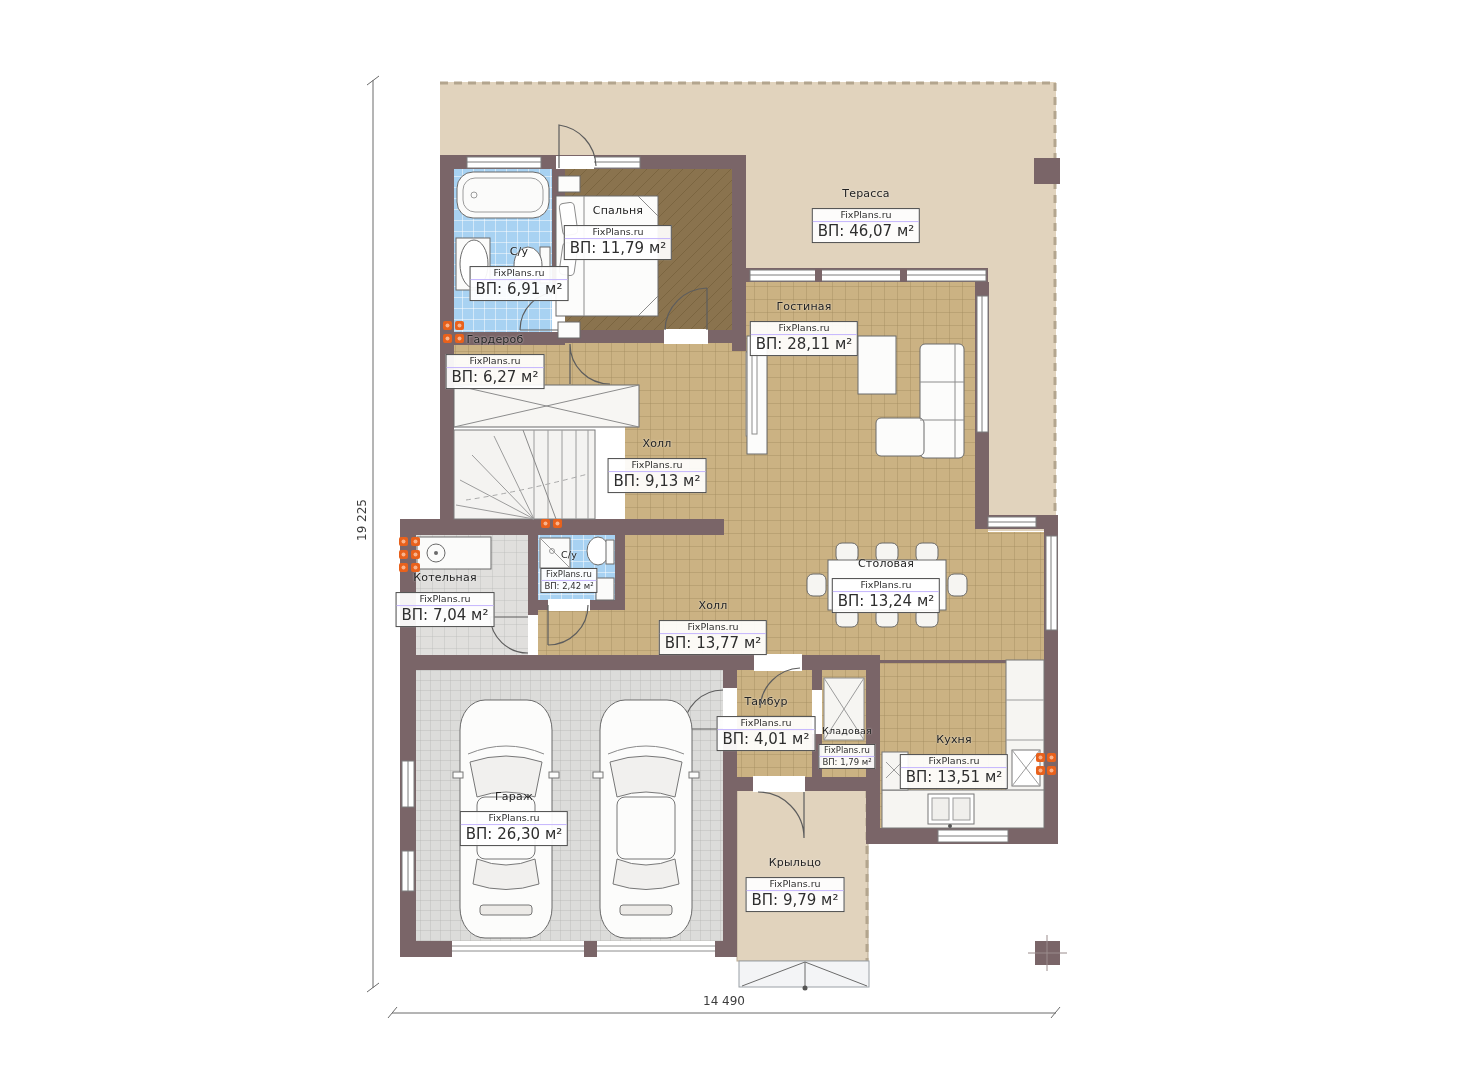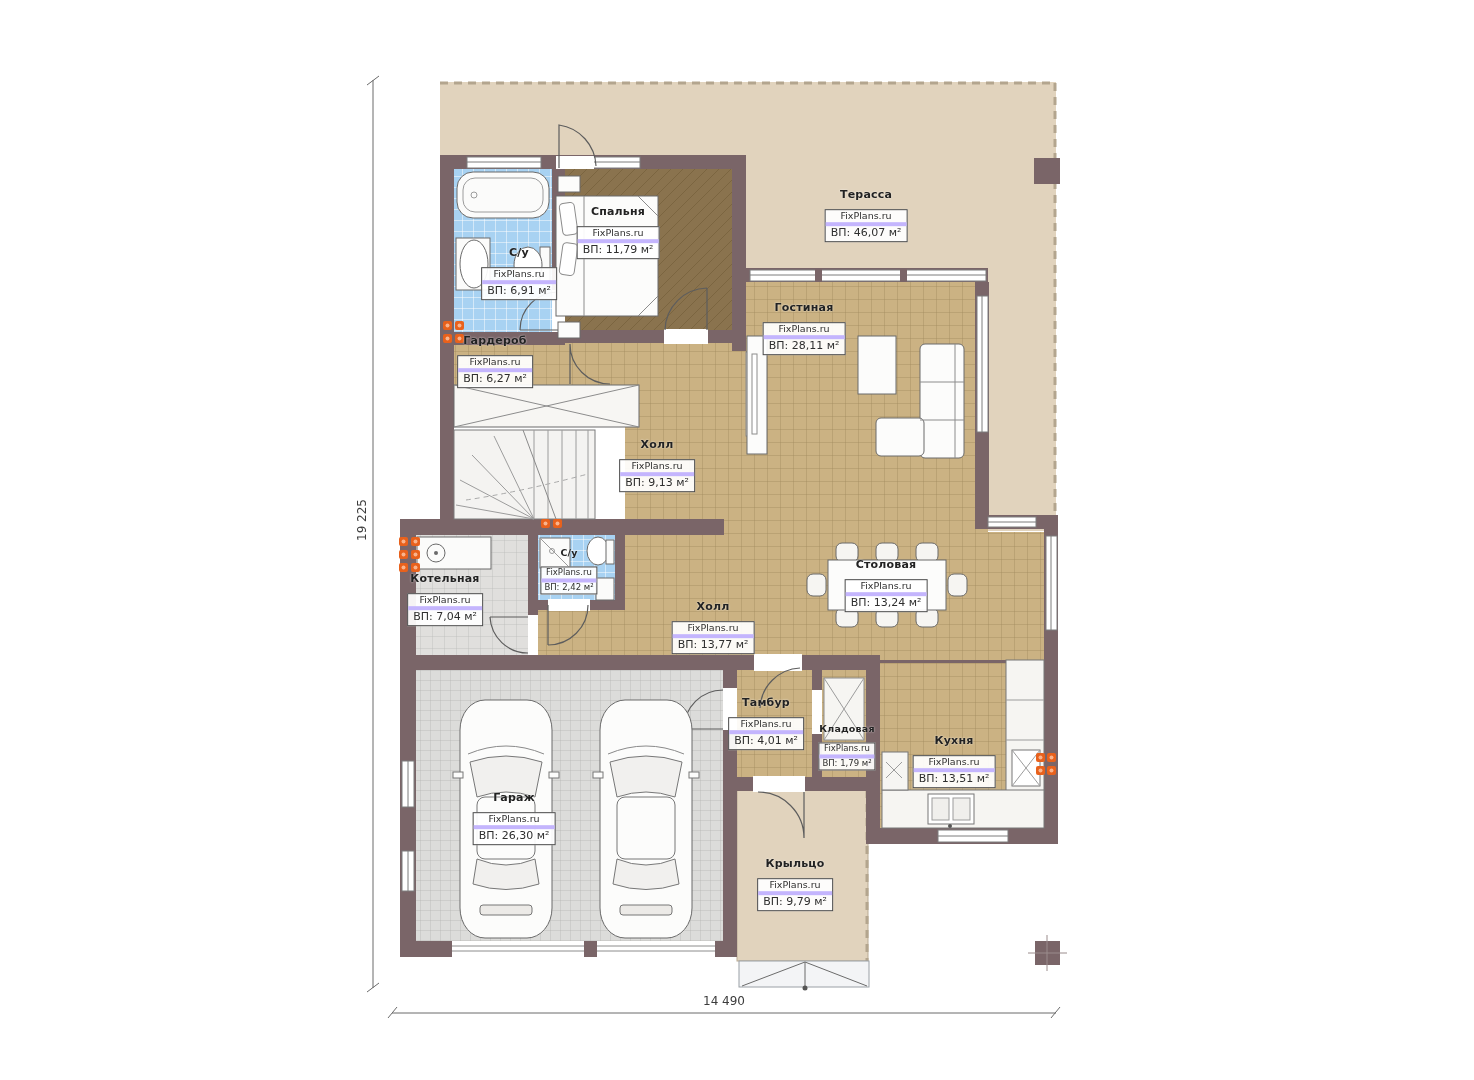--- a/index.html
+++ b/index.html
@@ -6,28 +6,28 @@
   .canvas{
     position:relative;width:1474px;height:1080px;background:#fff;overflow:hidden;
     font-family:"DejaVu Sans", sans-serif;
   }
   .plan-svg{position:absolute;left:0;top:0;}
   .room-label{
     position:absolute;transform:translate(-50%,-50%);
     display:flex;flex-direction:column;align-items:center;z-index:6;pointer-events:none;
   }
   .room-name{
-    font-size:11px;font-weight:bold;color:#222;margin-bottom:8px;white-space:nowrap;
+    font-size:11px;font-weight:normal;color:#222;margin-bottom:8px;white-space:nowrap;
     letter-spacing:.2px;text-shadow:0 0 2px rgba(255,255,255,.8);
   }
   .room-box{
     background:rgba(255,255,255,.93);border:1px solid #4a4a4a;text-align:center;line-height:1.3;
   }
-  .room-wm{font-size:9.5px;color:#2e2e2e;padding:0 5px;border-bottom:4px solid #c4b5fd;white-space:nowrap;}
-  .room-area{font-size:11px;color:#2e2e2e;padding:0 5px;white-space:nowrap;}
+  .room-wm{font-size:9.5px;color:#2e2e2e;padding:0 5px;border-bottom:1px solid #c4b5fd;white-space:nowrap;}
+  .room-area{font-size:15px;color:#2e2e2e;padding:0 5px;white-space:nowrap;}
   .room-label.small .room-name{font-size:9.5px;}
   .room-label.small .room-wm,.room-label.small .room-area{font-size:8.5px;padding:0 3px;}
   .dim-label{position:absolute;font-size:12px;color:#3c3c3c;z-index:6;white-space:nowrap;}
   .dim-label.vert{transform:translate(-50%,-50%) rotate(-90deg);}
   .dim-label.horz{transform:translate(-50%,-50%);}
 </style>
 </head>
 <body>
 
 <div class="canvas">

